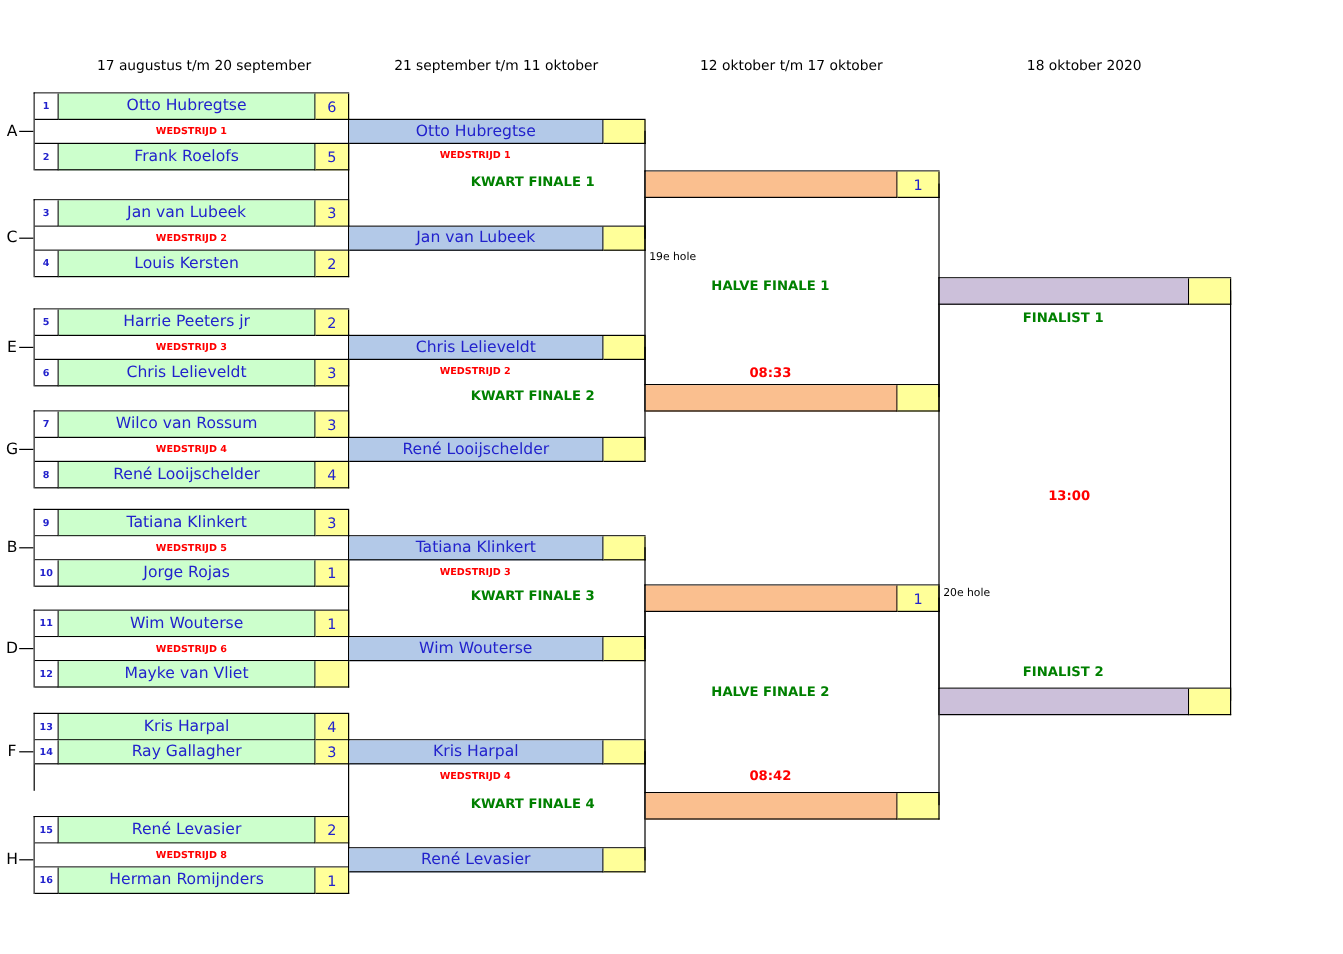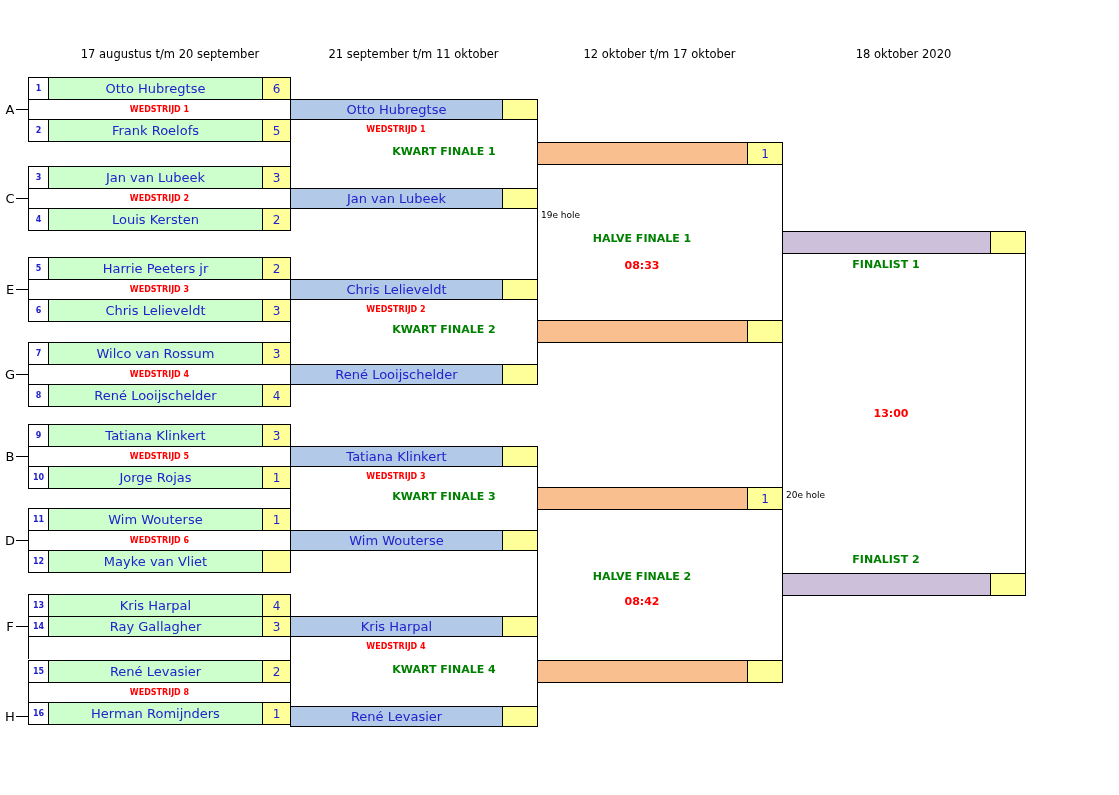--- a/index.html
+++ b/index.html
@@ -44,21 +44,21 @@
 
   .fin { position:absolute; left:782px; display:grid;
          grid-template-columns:208px 35px; grid-template-rows:22px;
          border-top:1px solid #000; border-left:1px solid #000; }
   .fbar   { background:#ccc0da; color:#2222cc; font-size:13px; }
   .fscore { background:#ffff99; color:#2222cc; font-size:12px; }
 
   .sflabel { position:absolute; left:537px; width:210px; text-align:center;
              color:#008000; font-size:11px; font-weight:bold; }
   .sftime  { position:absolute; left:537px; width:210px; text-align:center;
-             color:#ff0000; font-size:11px; font-weight:bold; }
+             color:#ff0000; font-size:11px; font-weight:bold;margin-top:45px; }
   .finlabel{ position:absolute; left:782px; width:208px; text-align:center;
              color:#008000; font-size:11px; font-weight:bold; }
   .fintime { position:absolute; left:787px; width:208px; text-align:center;
              color:#ff0000; font-size:11px; font-weight:bold; }
   .note { position:absolute; font-size:9px; color:#000; white-space:nowrap; }
 </style>
 </head>
 <body>
 
 <div class="sheet">
@@ -148,21 +148,21 @@
 
   <div class="pair" style="top:594px">
     <div class="pcell seed">13</div>
     <div class="pcell pname">Kris Harpal</div>
     <div class="pcell pscore">4</div>
     <div class="pcell seed">14</div>
     <div class="pcell pname">Ray Gallagher</div>
     <div class="pcell pscore">3</div>
   </div>
 
-  <div class="pair" style="top:660px">
+  <div class="pair" style="top:680px">
     <div class="pcell seed">15</div>
     <div class="pcell pname">René Levasier</div>
     <div class="pcell pscore">2</div>
     <div class="pcell mid">WEDSTRIJD 8</div>
     <div class="pcell seed">16</div>
     <div class="pcell pname">Herman Romijnders</div>
     <div class="pcell pscore">1</div>
   </div>
 
   <div class="slot" style="top:99px">

